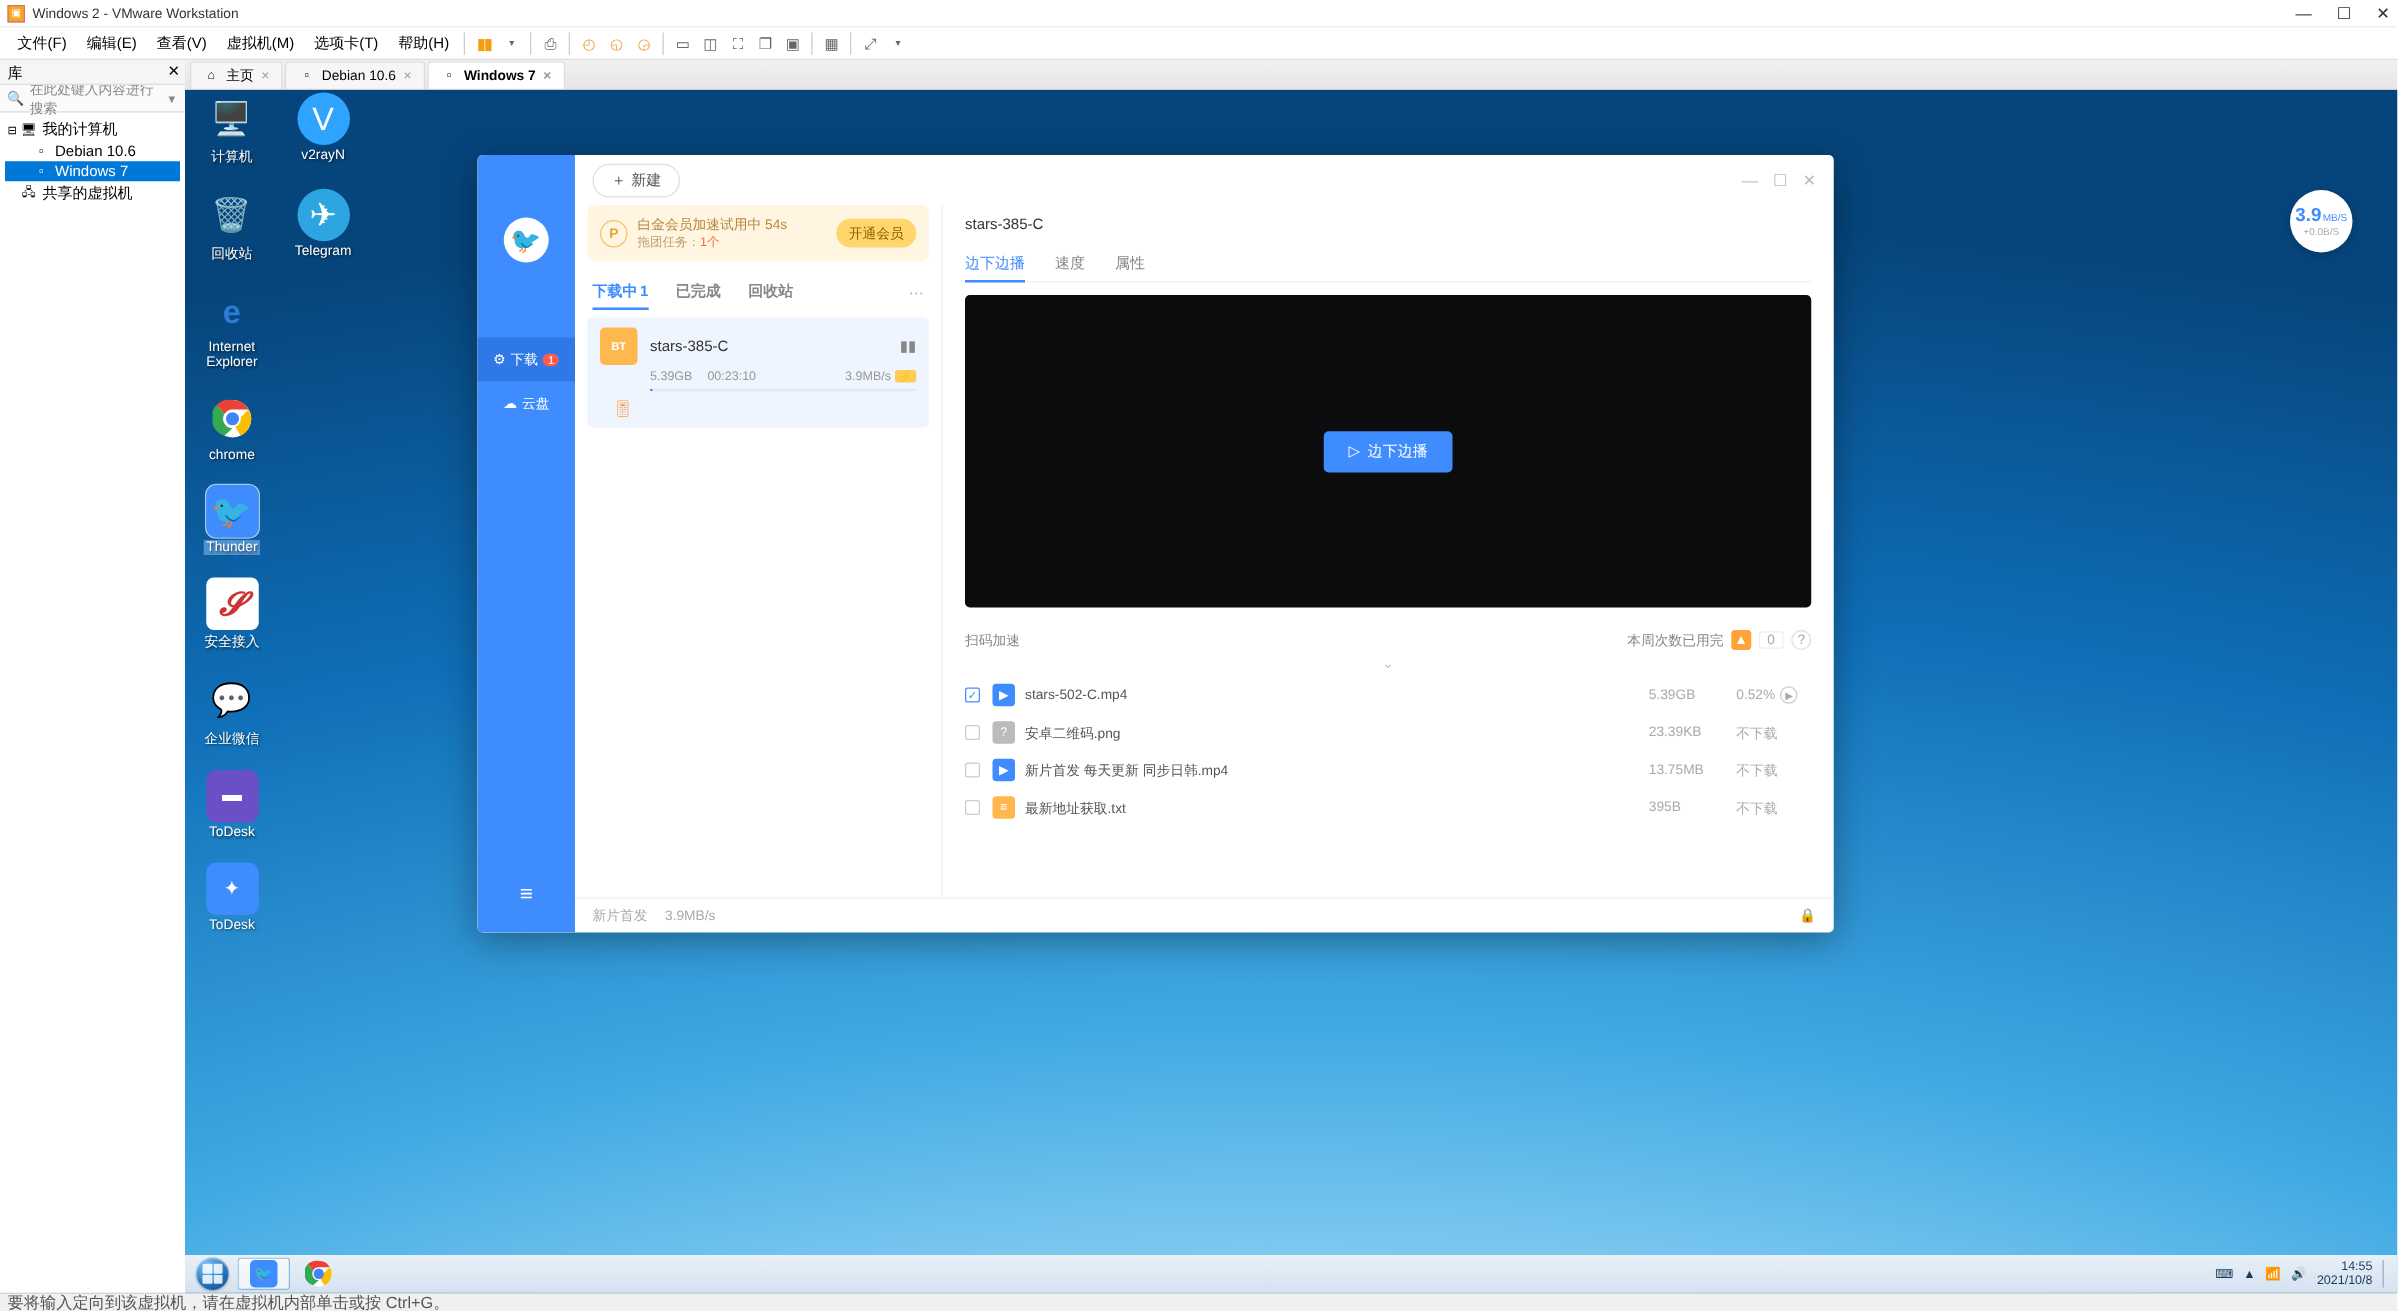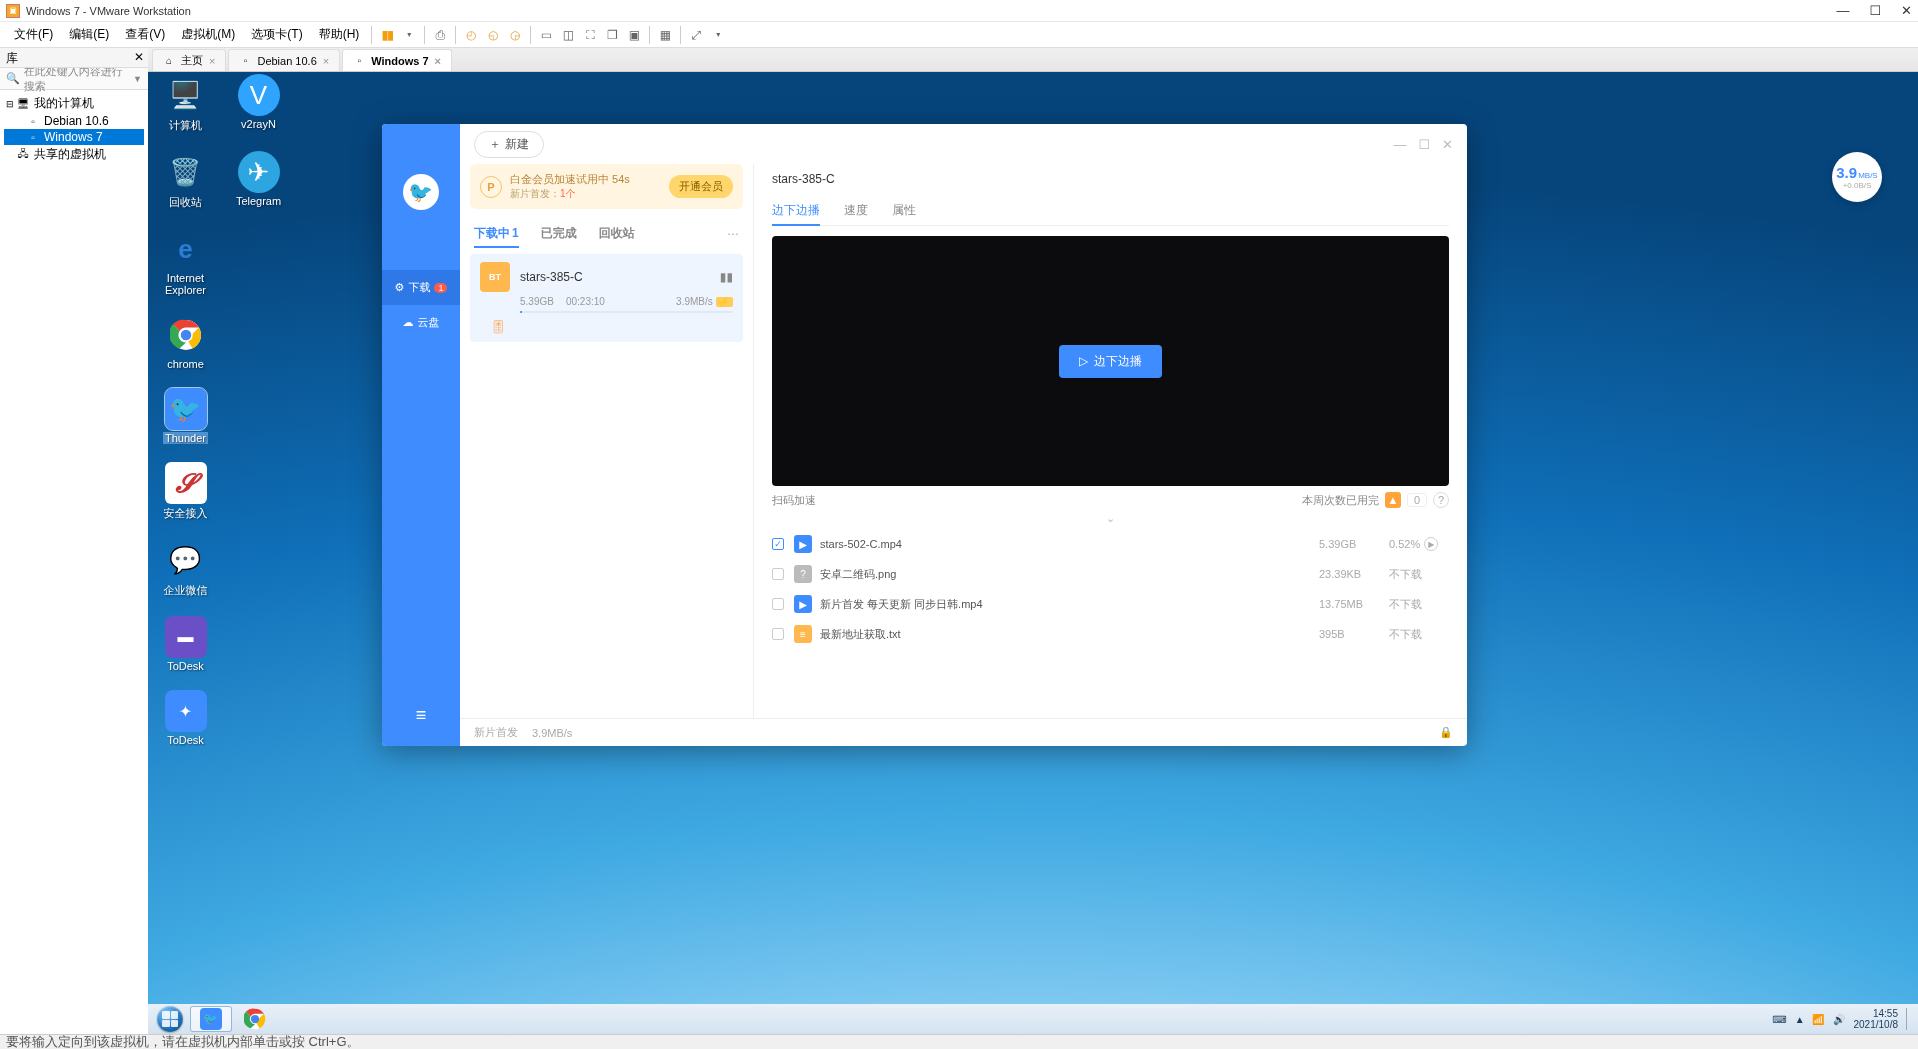--- a/index.html
+++ b/index.html
@@ -99,21 +99,21 @@
 .task-extra { padding-left:10px; margin-top:6px; color:#ff9b3d; font-size:13px; letter-spacing:2px;}
 
 .th-right { flex:1; display:flex; flex-direction:column; padding:0 18px 10px;}
 .th-right .title { font-size:12px; color:#333; padding:8px 0 10px;}
 .detail-tabs { display:flex; gap:24px; font-size:12px; color:#888; border-bottom:1px solid #f0f0f0;}
 .detail-tab { padding:6px 0; cursor:pointer; position:relative;}
 .detail-tab.active { color:#3f8cff;}
 .detail-tab.active::after{content:""; position:absolute; left:0; right:0; bottom:-1px; height:2px; background:#3f8cff;}
 .videobox { margin-top:10px; height:250px; background:#0c0c0e; border-radius:4px; display:flex; align-items:center; justify-content:center;}
 .playbtn { background:#3f8cff; color:#fff; border-radius:4px; padding:8px 20px; font-size:12px; cursor:pointer; display:flex; align-items:center; gap:6px;}
-.speedline { margin-top:6px; display:flex; align-items:center; font-size:11px; color:#888;text-align:right;}
+.speedline { margin-top:18px; display:flex; align-items:center; font-size:11px; color:#888;text-align:right;}
 .speedline .right { margin-left:auto; display:flex; align-items:center; gap:6px;}
 .speedline .warnbadge { background:#ffa33a; color:#fff; width:16px; height:16px; display:inline-flex; align-items:center; justify-content:center; border-radius:3px; font-size:11px;}
 .speedline .cnt { border:1px solid #eee; padding:0 6px; border-radius:3px; color:#aaa;}
 .speedline .help { width:16px; height:16px; border:1px solid #ddd; border-radius:50%; display:inline-flex; align-items:center; justify-content:center; color:#aaa; cursor:pointer;}
 .chevd { text-align:center; color:#bbb; font-size:11px; padding:4px 0; cursor:pointer;}
 .filehdr { display:flex; font-size:11px; color:#888; padding:6px 0; border-bottom:1px solid #f4f4f4;}
 .filehdr .c1{flex:1;} .filehdr .c2{width:70px;} .filehdr .c3{width:60px;}
 .filerow { display:flex; align-items:center; font-size:11px; color:#555; padding:6px 0;}
 .filerow .chk { width:12px; height:12px; border:1px solid #ccc; margin-right:10px; border-radius:2px; display:inline-flex; align-items:center; justify-content:center; font-size:9px; color:#3f8cff;}
 .filerow .chk.on { border-color:#3f8cff;}
@@ -142,21 +142,21 @@
 .gtaskbar .clock { text-align:right; line-height:1.1; }
 
 
 .hoststatus { height:15px; background:#f0f0f0; border-top:1px solid #ccc; font-size:13px; color:#555; padding:0 6px; display:flex; align-items:center;}
 </style>
 </head>
 <body>
 
 <div class="titlebar">
   <span class="app-icon">▣</span>
-  <span class="title">Windows 7 - VMware Workstation</span>
+  <span class="title">Windows 2 - VMware Workstation</span>
   <div class="win-controls">
     <span>—</span>
     <span>☐</span>
     <span>✕</span>
   </div>
 </div>
 
 <div class="menubar">
   <span class="menu-item">文件(F)</span>
   <span class="menu-item">编辑(E)</span>
@@ -344,21 +344,21 @@
               <span>☐</span>
               <span>✕</span>
             </div>
           </div>
           <div class="th-content">
             <div class="th-left">
               <div class="promo">
                 <div class="picon">P</div>
                 <div class="ptxt">
                   <div>白金会员加速试用中 54s</div>
-                  <div class="sub"><span>新片首发：</span><span class="red">1个</span></div>
+                  <div class="sub"><span>拖团任务：</span><span class="red">1个</span></div>
                 </div>
                 <div class="pbtn">开通会员</div>
               </div>
               <div class="dl-tabs">
                 <div class="dl-tab active"><span>下载中</span><span class="count">1</span></div>
                 <div class="dl-tab">已完成</div>
                 <div class="dl-tab">回收站</div>
                 <div class="more">⋯</div>
               </div>
               <div class="task">

